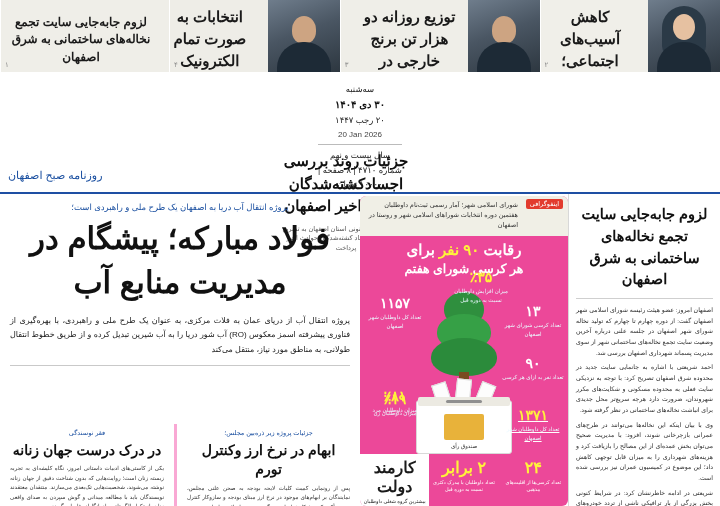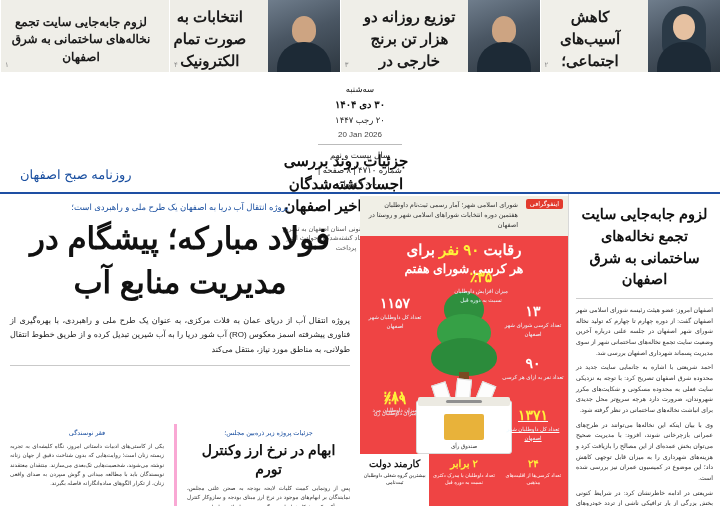--- a/index.html
+++ b/index.html
@@ -87,22 +87,22 @@
   }
   .logo-text {
     position: absolute; top: 14px; left: 6px;
     font-family: "DejaVu Serif", serif;
     font-size: 58px; font-weight: bold; color: #1a4fa0;
     letter-spacing: -1px;
     direction: rtl;
     white-space: nowrap;
   }
   .logo-sub {
-    position: absolute; bottom: 6px; left: 12px;
-    font-size: 13px; color: #1a4fa0;
+    position: absolute; bottom: 6px; left: 0;
+    font-size: 11px; color: #1a4fa0;
   }
   .dateblock {
     position: absolute; top: 10px; left: 312px;
     width: 96px; text-align: center;
     font-size: 8.5px; color: #222; line-height: 1.7;
   }
   .dateblock .big { font-size: 10px; font-weight: bold; color:#111; }
   .dateblock .en { font-size: 8px; color:#444; direction: ltr; }
   .dateblock .hr { height:1px; background:#bbb; margin:3px 6px; }
 
@@ -141,22 +141,23 @@
     margin-top: 6px;
     font-size: 6.2px; line-height: 1.72; color: #2b2b2b;
     text-align: justify;
   }
   .rc-body p { margin-bottom: 4px; }
 
   
   .info {
     position: absolute; top: 196px; right: 152px;
     width: 208px; height: 310px;
-    background: #ef4444;
+    background: #ec4899;
     overflow: hidden;
+    border-radius: 6px;
   }
   .info-top {
     position: absolute; top: 0; right: 0; width: 208px; height: 40px;
     background: #f0efe6;
     padding: 3px 6px;
   }
   .info-top .tag {
     position:absolute; top:3px; right:5px;
     background:#e23b2e; color:#fff; font-size:6.5px; padding:1px 4px; border-radius:2px;
   }
@@ -226,21 +227,21 @@
   .s-l3 { left: 4px;   top: 196px; }
 
   .info-foot {
     position:absolute; bottom:0; right:0; width:208px; height:52px;
     display:flex; flex-direction:row;
   }
   .foot-cell {
     flex:1; padding:4px 2px; text-align:center; color:#fff;
   }
   .foot-cell.white { background:#ffffff; color:#1a1a1a; }
-  .foot-cell .fv { font-size:10px; font-weight:bold; line-height:1.2; }
+  .foot-cell .fv { font-size:16px; font-weight:bold; line-height:1.2; }
   .foot-cell .fv.y { color:#fff33a; }
   .foot-cell .fc { font-size:5px; line-height:1.45; margin-top:2px; }
 
   
   .main {
     position: absolute; top: 196px; left: 0; right: 360px;
     width: 360px; height: 224px;
     padding: 6px 10px 0 10px;
   }
   .kicker {
@@ -430,17 +431,18 @@
   </div>
 
   <div class="bot">
     <div class="botcell b1">
       <div class="bk">جزئیات پروژه زیر ذره‌بین مجلس؛</div>
       <div class="bt">ابهام در نرخ ارز وکنترل تورم</div>
       <div class="bb">پس از رونمایی کمیت کلیات لایحه بودجه به صحن علنی مجلس، نمایندگان بر ابهام‌های موجود در نرخ ارز مبنای بودجه و سازوکار کنترل تورم تأکید کردند؛ کارشناسان می‌گویند بدون اصلاح ساختار بودجه و انضباط مالی، تحقق پیش‌بینی‌های درآمدی و مهار نرخ تورم دشوار خواهد بود و فشار معیشتی بر خانوار ادامه می‌یابد.</div>
     </div>
     <div class="botcell b2">
       <div class="bk">فقر نوسندگی</div>
+      <div class="bt">در درک درست جهان زنانه</div>
       <div class="bb">یکی از کاستی‌های ادبیات داستانی امروز، نگاه کلیشه‌ای به تجربه زیسته زنان است؛ روایت‌هایی که بدون شناخت دقیق از جهان زنانه نوشته می‌شوند، شخصیت‌هایی تک‌بعدی می‌سازند. منتقدان معتقدند نویسندگان باید با مطالعه میدانی و گوش سپردن به صدای واقعی زنان، از تکرار الگوهای ساده‌انگارانه فاصله بگیرند.</div>
     </div>
   </div>
 
 </div>
 
 </body></html>

